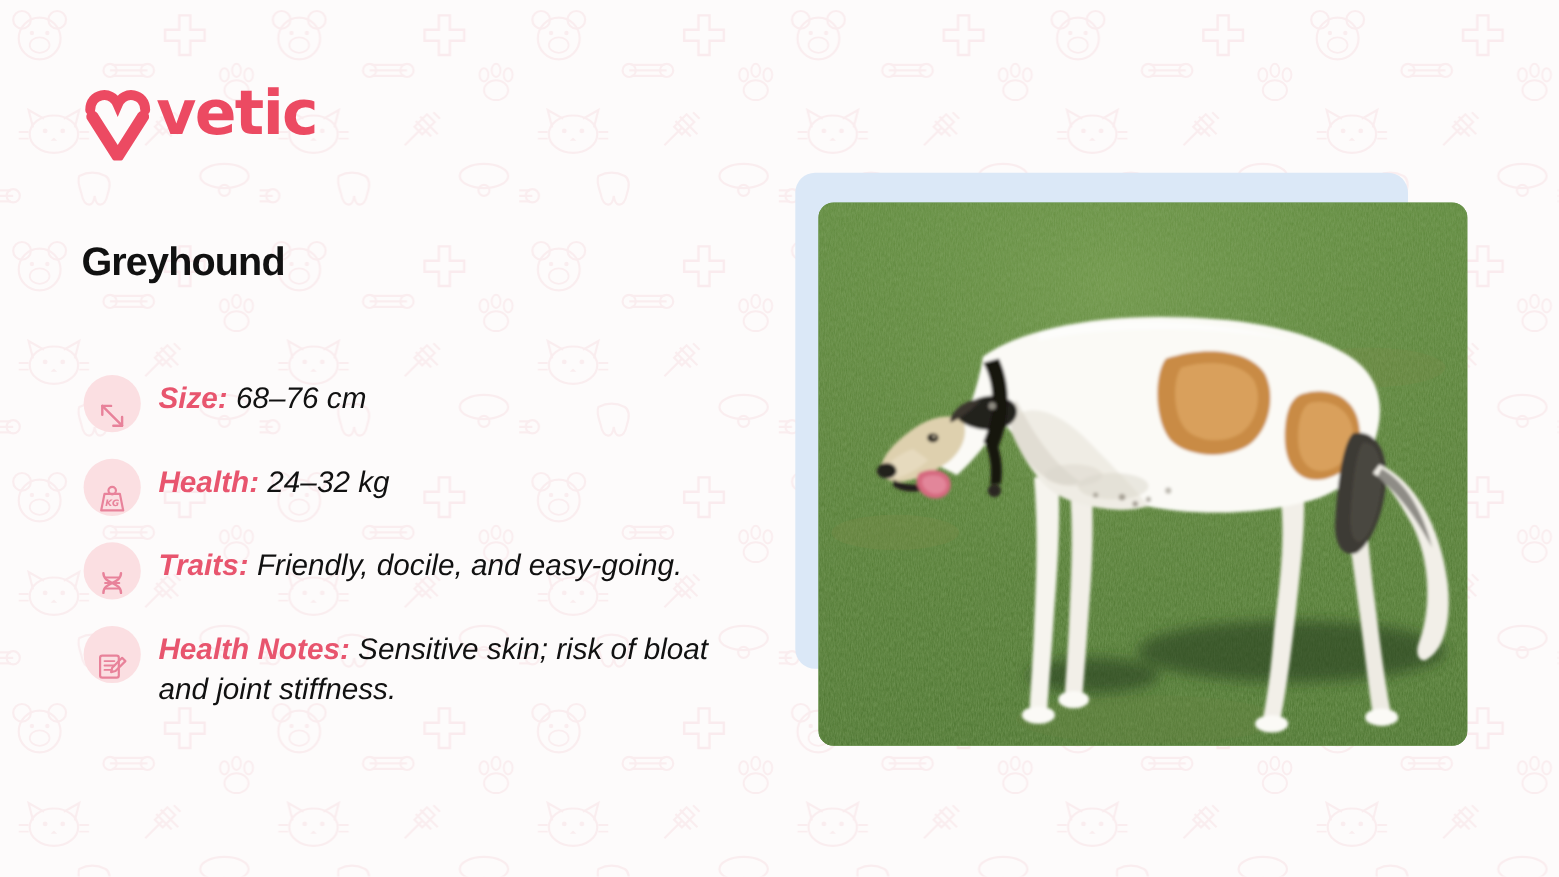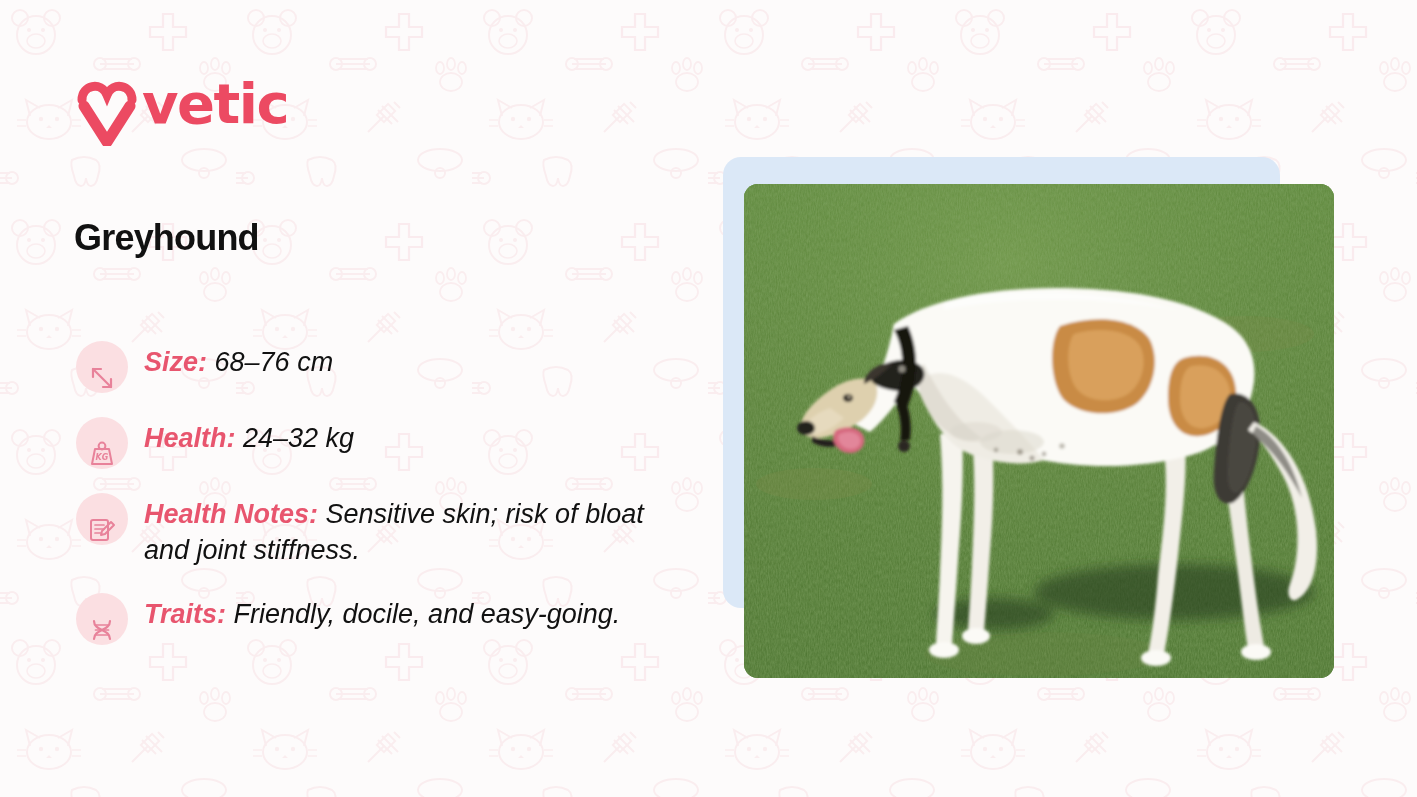--- a/index.html
+++ b/index.html
@@ -233,42 +233,42 @@
       </span>
       <p class="attr-text">
         <span class="attr-label">Health:</span>
         <span class="attr-value">24–32 kg</span>
       </p>
     </div>
 
     <div class="attr-row">
       <span class="attr-icon">
         <svg width="30" height="30" viewBox="0 0 30 30" xmlns="http://www.w3.org/2000/svg" aria-hidden="true">
+          <path d="M7 24 C7 14, 23 16, 23 6" fill="none" stroke="#e8829a" stroke-width="2.2" stroke-linecap="round"></path>
+          <path d="M7 6 C7 16, 23 14, 23 24" fill="none" stroke="#e8829a" stroke-width="2.2" stroke-linecap="round"></path>
+          <path d="M9 10 h12 M8.5 15 h13 M9 20 h12" stroke="#e8829a" stroke-width="1.7" stroke-linecap="round"></path>
+        </svg>
+      </span>
+      <p class="attr-text">
+        <span class="attr-label">Traits:</span>
+        <span class="attr-value">Friendly, docile, and easy-going.</span>
+      </p>
+    </div>
+
+    <div class="attr-row">
+      <span class="attr-icon">
+        <svg width="30" height="30" viewBox="0 0 30 30" xmlns="http://www.w3.org/2000/svg" aria-hidden="true">
           <rect x="4" y="5" width="17" height="20" rx="2" fill="none" stroke="#e8829a" stroke-width="2"></rect>
           <path d="M8 10 h9 M8 14 h9 M8 18 h6" stroke="#e8829a" stroke-width="1.7" stroke-linecap="round"></path>
           <path d="M24 7 l3 3 l-9 9 l-4 1 l1 -4 z" fill="none" stroke="#e8829a" stroke-width="2" stroke-linejoin="round"></path>
         </svg>
       </span>
       <p class="attr-text">
         <span class="attr-label">Health Notes:</span>
         <span class="attr-value">Sensitive skin; risk of bloat and joint stiffness.</span>
-      </p>
-    </div>
-
-    <div class="attr-row">
-      <span class="attr-icon">
-        <svg width="30" height="30" viewBox="0 0 30 30" xmlns="http://www.w3.org/2000/svg" aria-hidden="true">
-          <path d="M7 24 C7 14, 23 16, 23 6" fill="none" stroke="#e8829a" stroke-width="2.2" stroke-linecap="round"></path>
-          <path d="M7 6 C7 16, 23 14, 23 24" fill="none" stroke="#e8829a" stroke-width="2.2" stroke-linecap="round"></path>
-          <path d="M9 10 h12 M8.5 15 h13 M9 20 h12" stroke="#e8829a" stroke-width="1.7" stroke-linecap="round"></path>
-        </svg>
-      </span>
-      <p class="attr-text">
-        <span class="attr-label">Traits:</span>
-        <span class="attr-value">Friendly, docile, and easy-going.</span>
       </p>
     </div>
 
   </div>
 
   <div id="photo-card-shadow"></div>
 
   <div id="photo-card">
     <svg viewBox="0 0 590 494" xmlns="http://www.w3.org/2000/svg" preserveAspectRatio="xMidYMid slice" aria-hidden="true">
       <defs>

